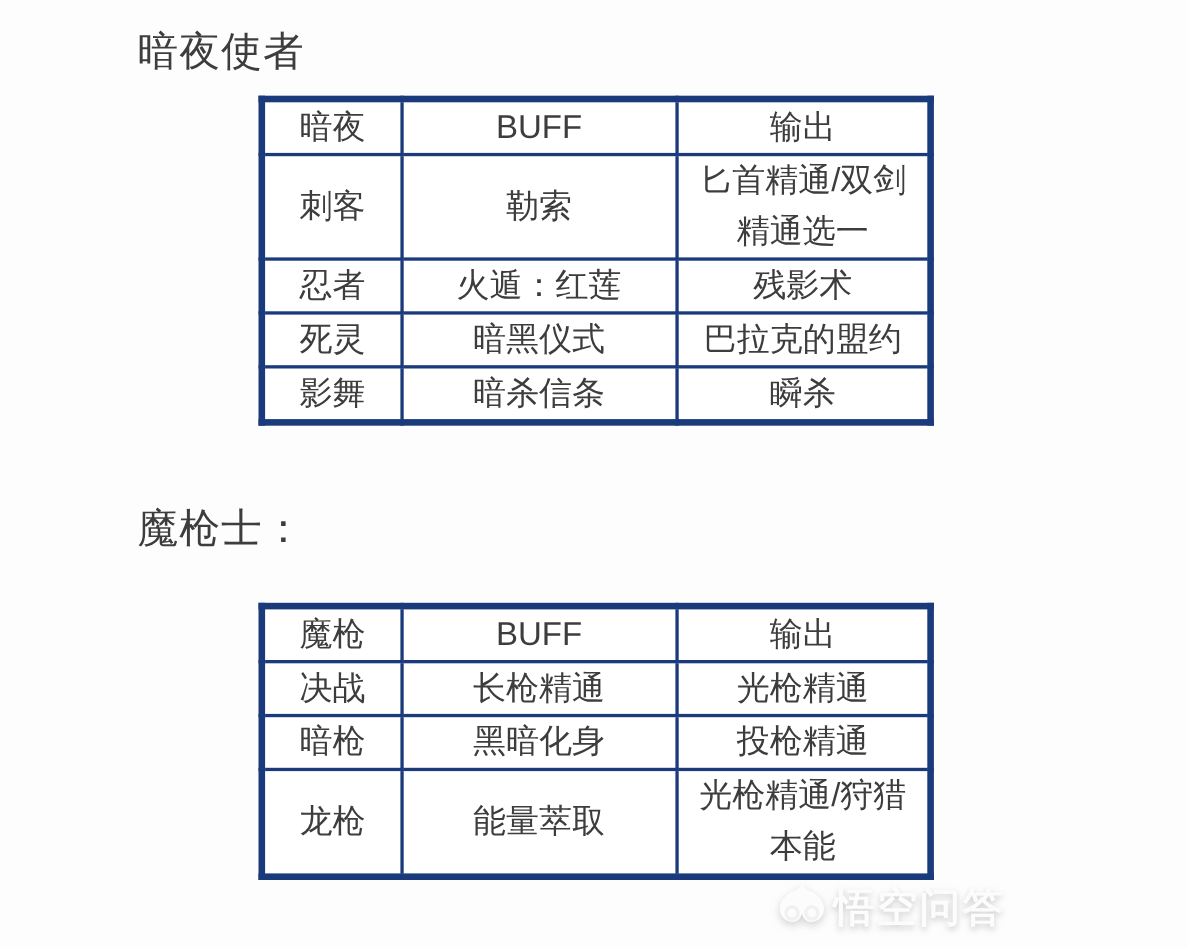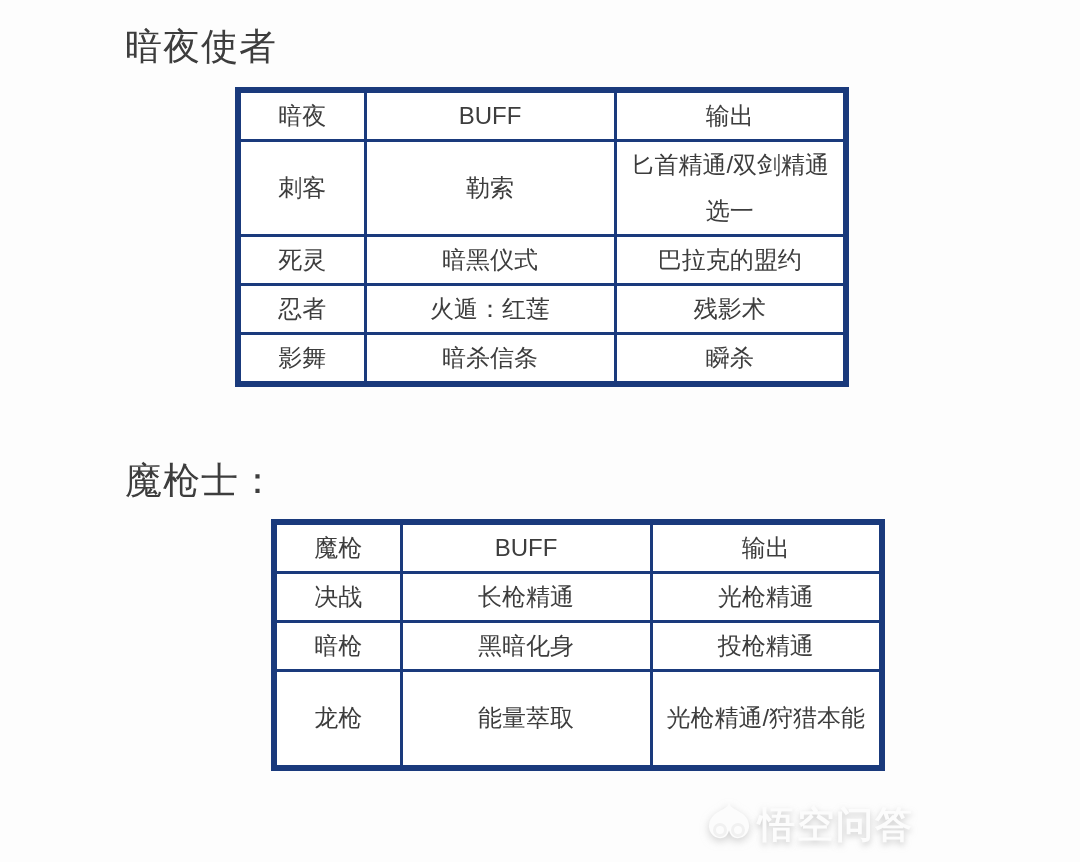--- a/index.html
+++ b/index.html
@@ -34,27 +34,27 @@
 
   table.class-table {
     position: absolute;
     left: 235px;
     border-collapse: collapse;
     table-layout: fixed;
     background: #ffffff;
     border: 6px solid var(--border-color);
   }
   #table-1 { top: 87px; }
-  #table-2 { top: 519px; margin-left: 36px; }
+  #table-2 { top: 548px; }
 
   table.class-table td {
     border: 3px solid var(--border-color);
     text-align: center;
     vertical-align: middle;
-    font-size: 24px;
+    font-size: 30px;
     line-height: 46px;
     color: var(--text-color);
     padding: 0 8px;
     overflow: hidden;
   }
   .col-class  { width: 127px; }
   .col-buff   { width: 250px; }
   .col-output { width: 231px; }
 
   tr.h-header { height: 47px; }
@@ -100,28 +100,28 @@
         <td>暗夜</td>
         <td>BUFF</td>
         <td>输出</td>
       </tr>
       <tr class="h-tall">
         <td>刺客</td>
         <td>勒索</td>
         <td>匕首精通/双剑精通选一</td>
       </tr>
       <tr class="h-small">
+        <td>忍者</td>
+        <td>火遁：红莲</td>
+        <td>残影术</td>
+      </tr>
+      <tr class="h-small">
         <td>死灵</td>
         <td>暗黑仪式</td>
         <td>巴拉克的盟约</td>
-      </tr>
-      <tr class="h-small">
-        <td>忍者</td>
-        <td>火遁：红莲</td>
-        <td>残影术</td>
       </tr>
       <tr class="h-small">
         <td>影舞</td>
         <td>暗杀信条</td>
         <td>瞬杀</td>
       </tr>
     </tbody>
   </table>
 
   <div class="section-title" id="title-2">魔枪士：</div>

